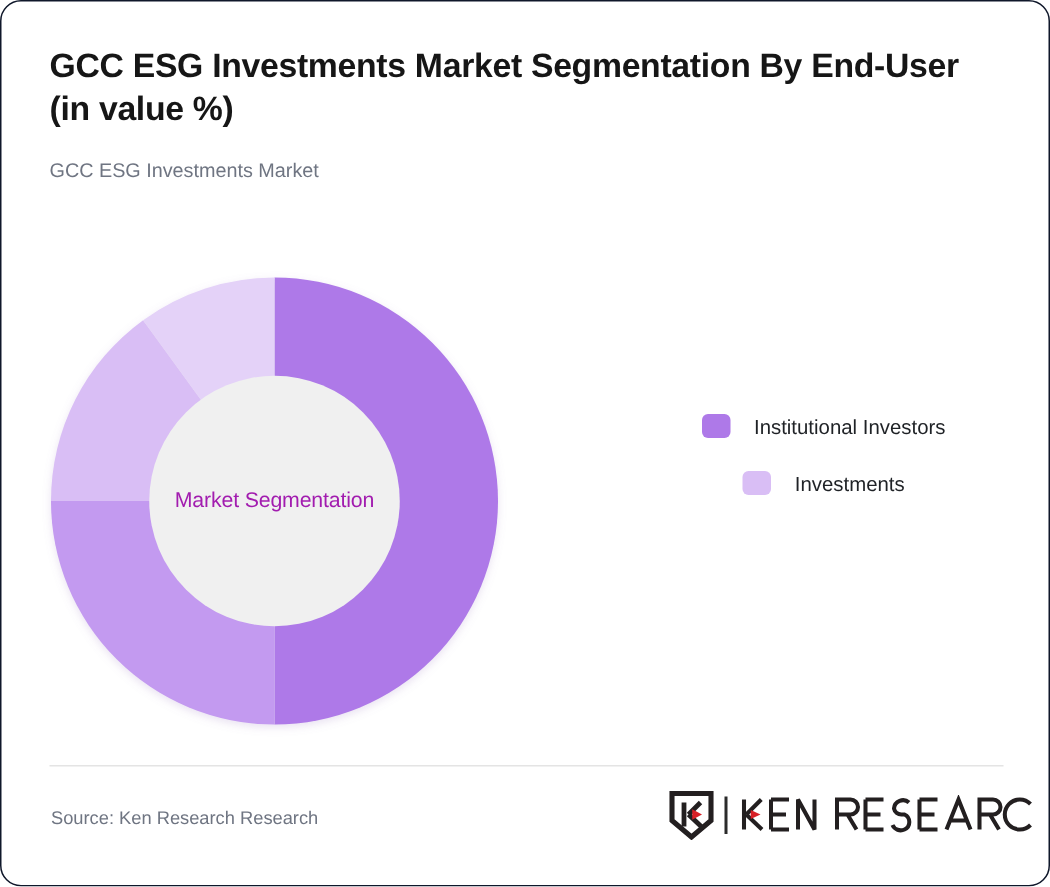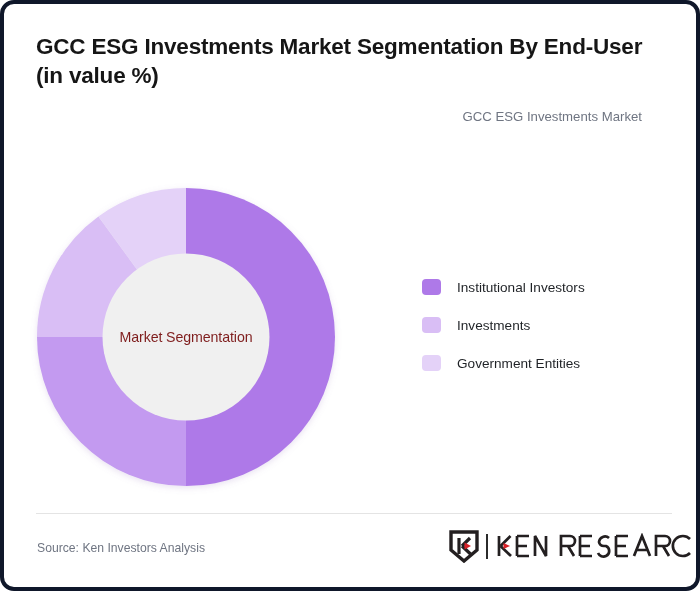--- a/index.html
+++ b/index.html
@@ -14,46 +14,45 @@
     font-family: "Liberation Sans", sans-serif;
     -webkit-font-smoothing: antialiased;
   }
 
   #card {
     position: relative;
     box-sizing: border-box;
     width: 700px;
     height: 591px;
     background: #ffffff;
-    border: 4px solid #0f172a;
+    border: 1px solid #0f172a;
     border-radius: 14px;
     overflow: hidden;
   }
 
   
   #header {
     position: absolute;
     left: 32px;
     top: 28px;
     width: 622px;
   }
   #chart-title {
     margin: 0;
     font-size: 22.5px;
     line-height: 29px;
     font-weight: bold;
     color: #161616;
     letter-spacing: -0.2px;
   }
   .subtitle {
-    margin: 16px;
+    margin: 0;
     font-size: 13.2px;
     line-height: 21px;
     color: #6f7582;
-    text-align: right;
   }
   #subtitle-block {
     margin-top: 16px;
   }
 
   
   #plot-area {
     position: absolute;
     left: 0;
     top: 168px;
@@ -80,35 +79,36 @@
     top: 0;
     width: 300px;
     height: 300px;
     display: flex;
     align-items: center;
     justify-content: center;
     pointer-events: none;
   }
   #donut-center-label span {
     font-size: 14.2px;
-    color: #7f1d1d;
+    color: #a21caf;
     letter-spacing: -0.1px;
   }
 
   
   #legend {
     position: absolute;
     left: 418px;
     top: 96px;
     width: 260px;
   }
   .legend-item {
     display: flex;
     align-items: center;
     height: 38px;
+    justify-content: center;
   }
   .legend-swatch {
     width: 19px;
     height: 16px;
     border-radius: 4px;
     flex: 0 0 auto;
   }
   .legend-label {
     margin-left: 16px;
     font-size: 13.6px;
@@ -190,31 +190,27 @@
 
     <div id="legend">
         <div class="legend-item">
           <span class="legend-swatch" style="background: rgb(174, 121, 232);"></span>
           <span class="legend-label">Institutional Investors</span>
         </div>
         <div class="legend-item">
           <span class="legend-swatch" style="background: rgb(217, 190, 245);"></span>
           <span class="legend-label">Investments</span>
         </div>
-        <div class="legend-item">
-          <span class="legend-swatch" style="background: rgb(228, 210, 248);"></span>
-          <span class="legend-label">Government Entities</span>
-        </div>
       </div>
 
   </div>
 
   <div id="footer-divider"></div>
 
-  <div id="source-text">Source: Ken Investors Analysis</div>
+  <div id="source-text">Source: Ken Research Research</div>
 
   <div id="brand-logo">
     <svg id="brand-mark" width="30" height="33" viewBox="0 0 30 33">
       <path d="M2 2 H28 V20 L15 31 L2 20 Z" fill="none" stroke="#231f20" stroke-width="3.4" stroke-linejoin="miter"></path>
       <path d="M10 8 V24" stroke="#231f20" stroke-width="3.2"></path>
       <path d="M13 16 L21 8" stroke="#231f20" stroke-width="3.2"></path>
       <path d="M13 16 L21.5 24" stroke="#231f20" stroke-width="3.2"></path>
       <path d="M15.5 12.5 L22 16 L15.5 19.5 Z" fill="#d81f26"></path>
     </svg>
     <div id="brand-divider"></div>

